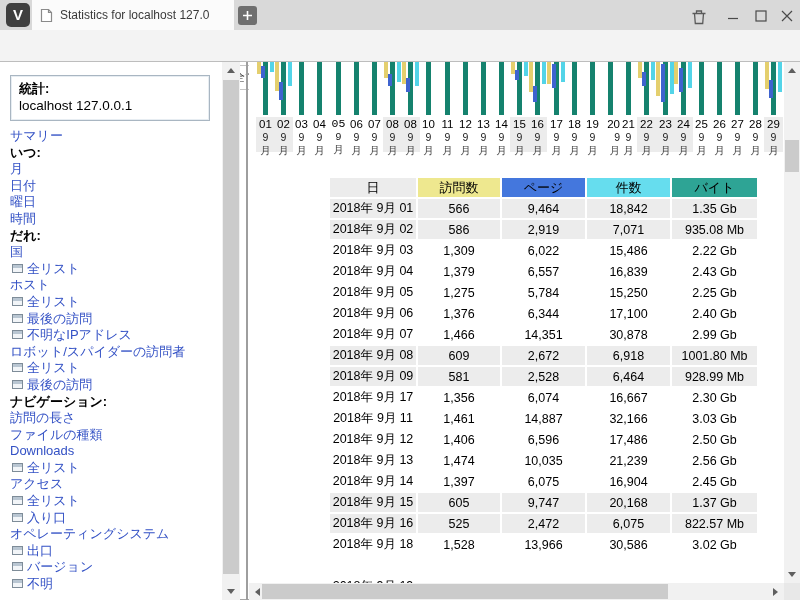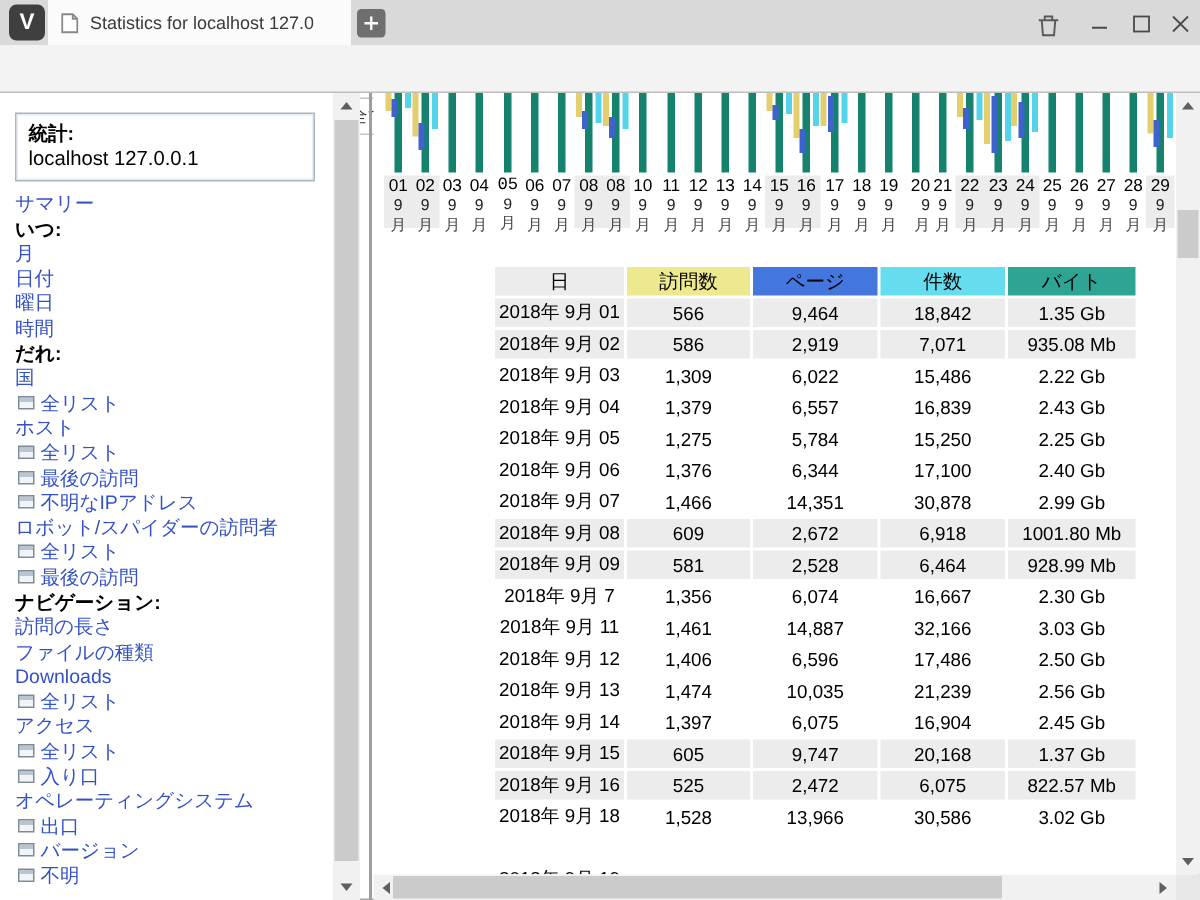--- a/index.html
+++ b/index.html
@@ -521,21 +521,21 @@
         <div class="t-cell c-bytes">1001.80 Mb</div>
       </div>
       <div class="t-row hl">
         <div class="t-cell c-date">2018年 9月 09</div>
         <div class="t-cell c-visits">581</div>
         <div class="t-cell c-pages">2,528</div>
         <div class="t-cell c-hits">6,464</div>
         <div class="t-cell c-bytes">928.99 Mb</div>
       </div>
       <div class="t-row">
-        <div class="t-cell c-date">2018年 9月 7</div>
+        <div class="t-cell c-date">2018年 9月 17</div>
         <div class="t-cell c-visits">1,356</div>
         <div class="t-cell c-pages">6,074</div>
         <div class="t-cell c-hits">16,667</div>
         <div class="t-cell c-bytes">2.30 Gb</div>
       </div>
       <div class="t-row">
         <div class="t-cell c-date">2018年 9月 11</div>
         <div class="t-cell c-visits">1,461</div>
         <div class="t-cell c-pages">14,887</div>
         <div class="t-cell c-hits">32,166</div>

